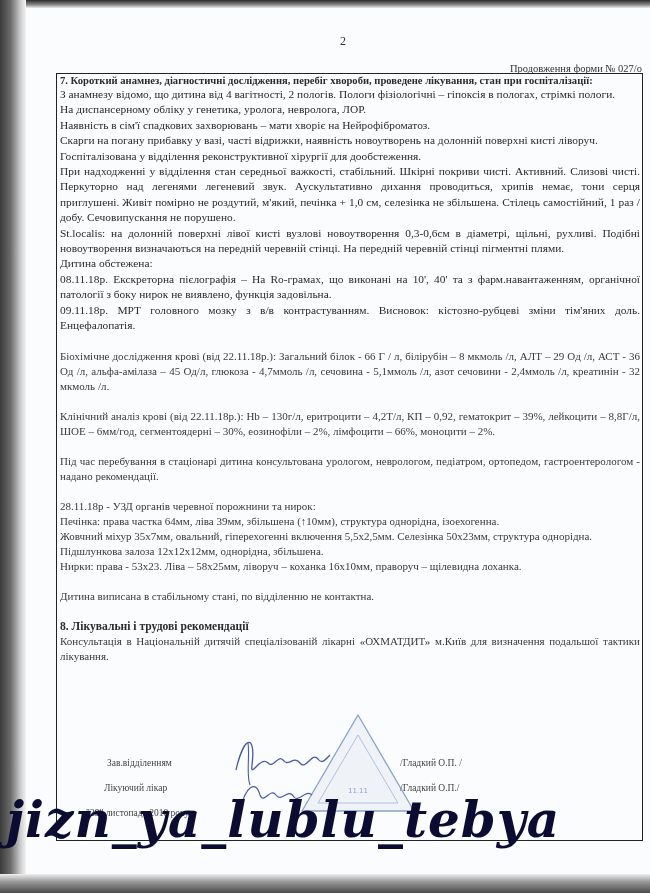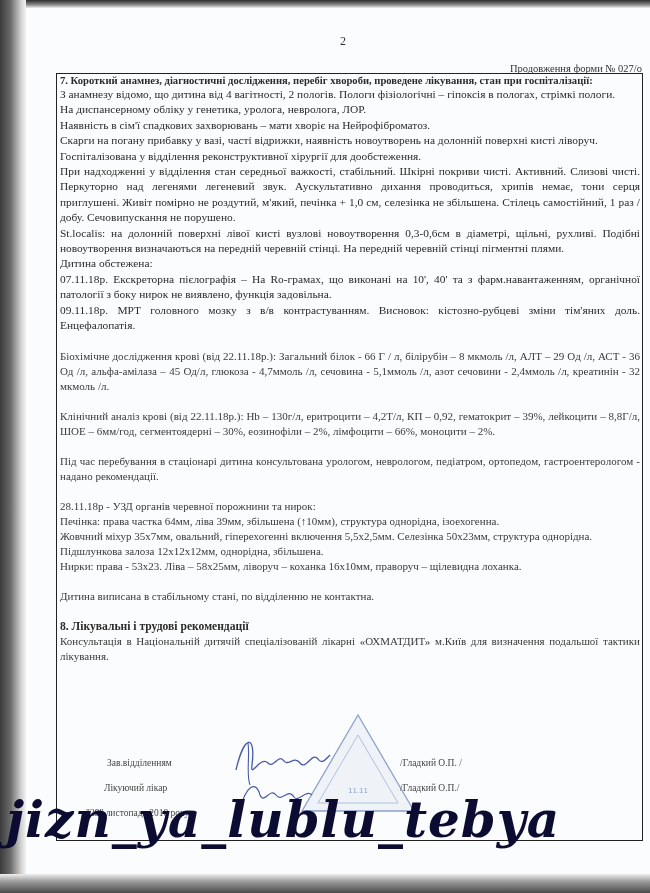--- a/index.html
+++ b/index.html
@@ -71,21 +71,21 @@
 <div class="content">
   <p class="sec-title">7. Короткий анамнез, діагностичні дослідження, перебіг хвороби, проведене лікування, стан при госпіталізації:</p>
   <p>З анамнезу відомо, що дитина від 4 вагітності, 2 пологів. Пологи фізіологічні – гіпоксія в пологах, стрімкі пологи.</p>
   <p>На диспансерному обліку у генетика, уролога, невролога, ЛОР.</p>
   <p>Наявність в сім'ї спадкових захворювань – мати хворіє на Нейрофіброматоз.</p>
   <p>Скарги на погану прибавку у вазі, часті відрижки, наявність новоутворень на долонній поверхні кисті ліворуч.</p>
   <p>Госпіталізована у відділення реконструктивної хірургії для дообстеження.</p>
   <p>При надходженні у відділення стан середньої важкості, стабільний. Шкірні покриви чисті. Активний. Слизові чисті. Перкуторно над легенями легеневий звук. Аускультативно дихання проводиться, хрипів немає, тони серця приглушені. Живіт помірно не роздутий, м'який, печінка + 1,0 см, селезінка не збільшена. Стілець самостійний, 1 раз / добу. Сечовипускання не порушено.</p>
   <p>St.localis: на долонній поверхні лівої кисті вузлові новоутворення 0,3-0,6см в діаметрі, щільні, рухливі. Подібні новоутворення визначаються на передній черевній стінці. На передній черевній стінці пігментні плями.</p>
   <p>Дитина обстежена:</p>
-  <p>07.11.18р. Екскреторна пієлографія – На Ro-грамах, що виконані на 10', 40' та з фарм.навантаженням, органічної патології з боку нирок не виявлено, функція задовільна.</p>
+  <p>08.11.18р. Екскреторна пієлографія – На Ro-грамах, що виконані на 10', 40' та з фарм.навантаженням, органічної патології з боку нирок не виявлено, функція задовільна.</p>
   <p>09.11.18р. МРТ головного мозку з в/в контрастуванням. Висновок: кістозно-рубцеві зміни тім'яних доль. Енцефалопатія.</p>
   <div class="gap"></div>
   <p class="small">Біохімічне дослідження крові (від 22.11.18р.): Загальний білок - 66 Г / л, білірубін – 8 мкмоль /л, АЛТ – 29 Од /л, АСТ - 36 Од /л,  альфа-амілаза – 45 Од/л, глюкоза - 4,7ммоль /л, сечовина - 5,1ммоль /л, азот сечовини - 2,4ммоль /л, креатинін - 32 мкмоль /л.</p>
   <div class="gap"></div>
   <p class="small">Клінічний аналіз крові (від 22.11.18р.): Hb – 130г/л, еритроцити – 4,2Т/л, КП – 0,92, гематокрит – 39%, лейкоцити – 8,8Г/л, ШОЕ – 6мм/год, сегментоядерні – 30%, еозинофіли – 2%, лімфоцити – 66%, моноцити – 2%.</p>
   <div class="gap"></div>
   <p class="small">Під час перебування в стаціонарі дитина консультована урологом, неврологом, педіатром, ортопедом, гастроентерологом - надано рекомендації.</p>
   <div class="gap"></div>
   <p class="small">28.11.18р - УЗД органів черевної порожнини та нирок:</p>
   <p class="small">Печінка: права частка 64мм, ліва 39мм, збільшена (↑10мм), структура однорідна, ізоехогенна.</p>

